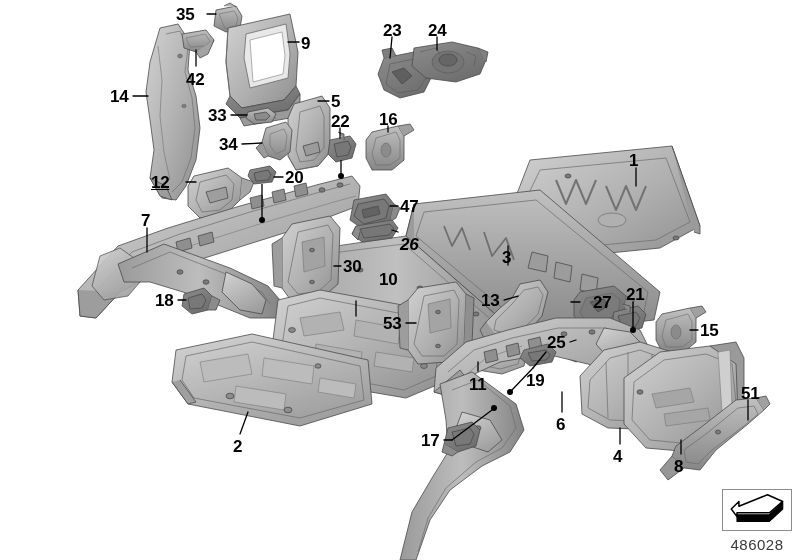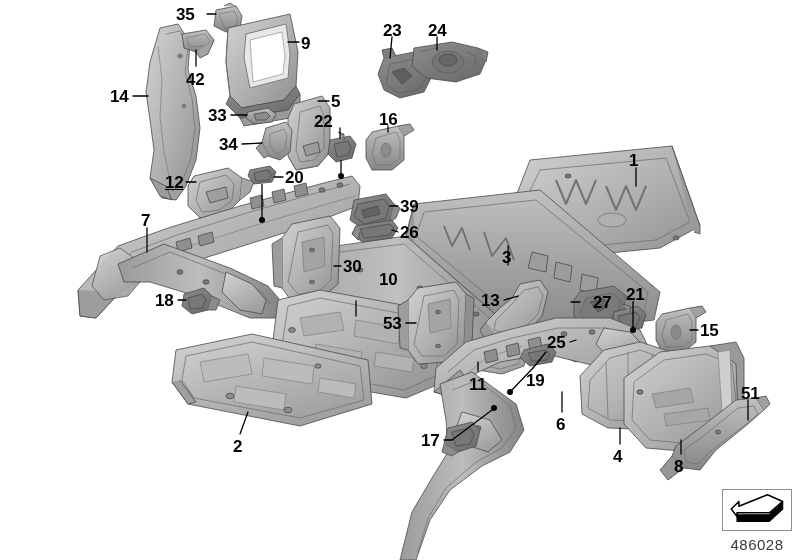--- a/index.html
+++ b/index.html
@@ -520,30 +520,30 @@
   </div>
   <div class="legend-num">486028</div>
 
 <div class="callout" style="left: 176px; top: 6px;">35</div>
     <div class="callout" style="left: 301px; top: 35px;">9</div>
     <div class="callout" style="left: 383px; top: 22px;">23</div>
     <div class="callout" style="left: 428px; top: 22px;">24</div>
     <div class="callout" style="left: 186px; top: 71px;">42</div>
     <div class="callout" style="left: 110px; top: 88px;">14</div>
     <div class="callout" style="left: 331px; top: 93px;">5</div>
-    <div class="callout" style="left: 314px; top: 113px;">22</div>
+    <div class="callout" style="left: 331px; top: 113px;">22</div>
     <div class="callout" style="left: 379px; top: 111px;">16</div>
     <div class="callout" style="left: 208px; top: 107px;">33</div>
     <div class="callout" style="left: 219px; top: 136px;">34</div>
     <div class="callout" style="left: 629px; top: 152px;">1</div>
-    <div class="callout" style="left: 165px; top: 174px; text-decoration: underline;">12</div>
+    <div class="callout" style="left: 151px; top: 174px; text-decoration: underline;">12</div>
     <div class="callout" style="left: 285px; top: 169px;">20</div>
-    <div class="callout" style="left: 400px; top: 198px;">39</div>
+    <div class="callout" style="left: 400px; top: 198px;">47</div>
     <div class="callout" style="left: 141px; top: 212px;">7</div>
-    <div class="callout" style="left: 400px; top: 224px;">26</div>
+    <div class="callout" style="left: 400px; top: 236px; font-style: italic;">26</div>
     <div class="callout" style="left: 502px; top: 249px;">3</div>
     <div class="callout" style="left: 343px; top: 258px;">30</div>
     <div class="callout" style="left: 347px; top: 271px; margin-left: 32px;">10</div>
     <div class="callout" style="left: 155px; top: 292px;">18</div>
     <div class="callout" style="left: 481px; top: 292px;">13</div>
     <div class="callout" style="left: 548px; top: 294px; margin-left: 45px;">27</div>
     <div class="callout" style="left: 626px; top: 286px;">21</div>
     <div class="callout" style="left: 383px; top: 315px;">53</div>
     <div class="callout" style="left: 547px; top: 334px;">25</div>
     <div class="callout" style="left: 700px; top: 322px;">15</div>

